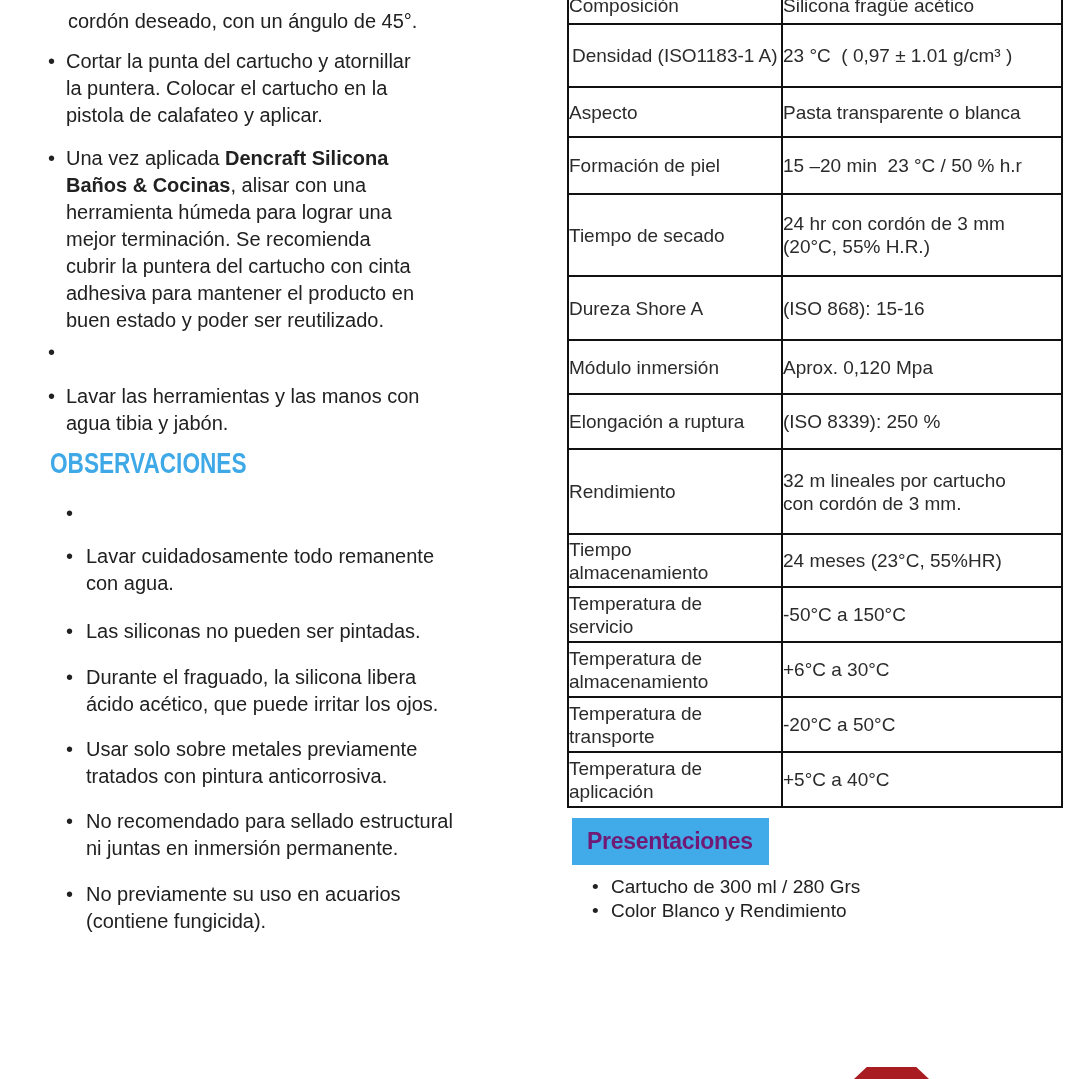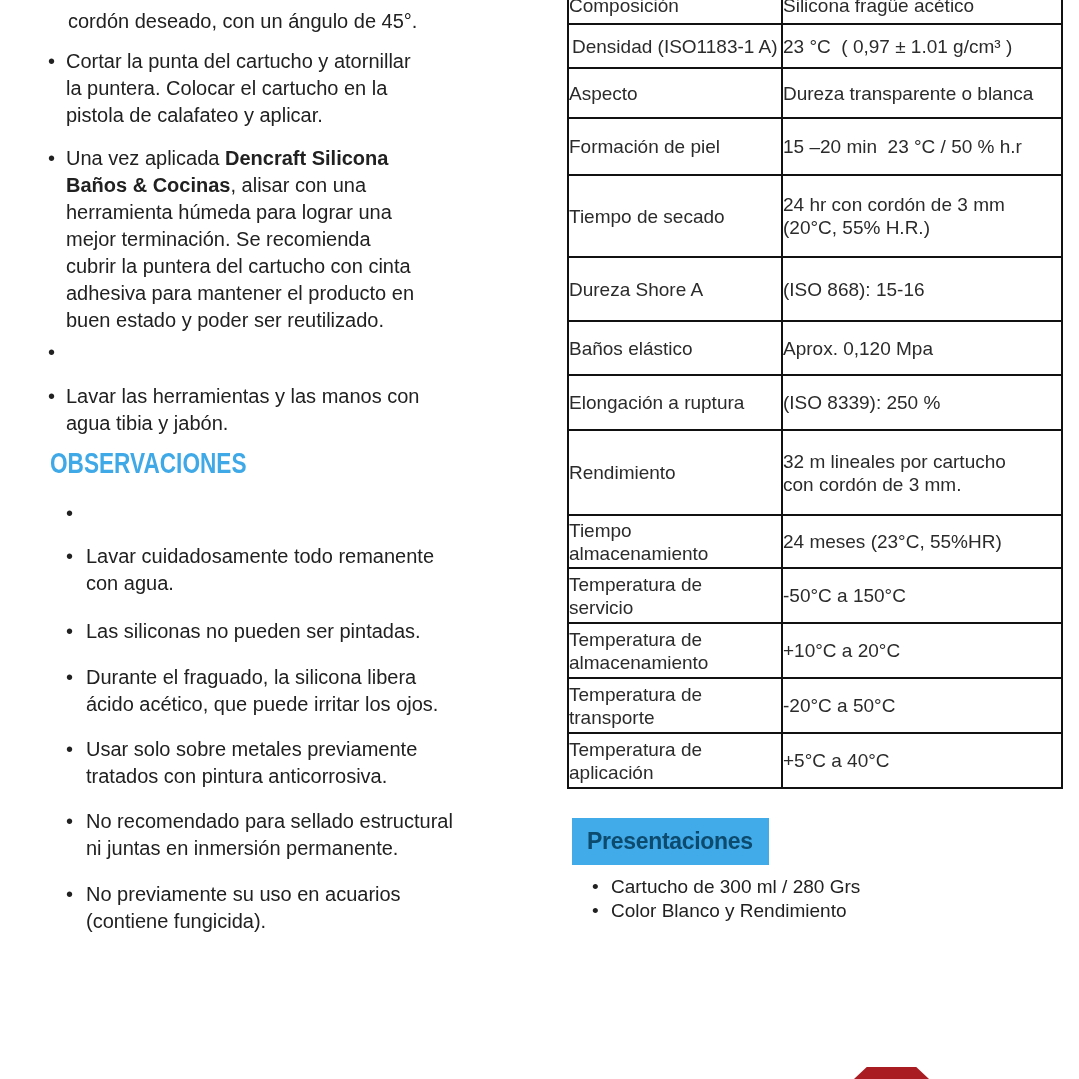--- a/index.html
+++ b/index.html
@@ -28,21 +28,21 @@
   table.props td{
     border:2px solid #111111;vertical-align:middle;
     font-size:19px;line-height:23px;white-space:pre;color:#2b2b2b;
     padding:0;
   }
   td.l{width:209px;padding-left:19px;}
   td.v{width:278px;padding-left:12px;}
   
   .pres-box{
     position:absolute;left:572px;top:818px;width:197px;height:47px;
-    background:#41AAE8;color:#0c4a6e;font-weight:700;font-size:23px;
+    background:#41AAE8;color:#701a75;font-weight:700;font-size:23px;
     line-height:47px;padding-left:15px;box-sizing:border-box;letter-spacing:-0.3px;
     white-space:pre;
   }
   .pres-list{position:absolute;left:592px;top:875px;font-size:19px;line-height:24px;}
   .pres-list .li .dot{flex:0 0 19px;}
   
   .logo-octagon{
     position:absolute;left:854px;top:1067px;width:75px;height:12px;
     background:#A91D22;
     clip-path:polygon(17% 0, 83% 0, 100% 100%, 0 100%);
@@ -119,43 +119,43 @@
   </div>
 </div>
 
 <div class="tablewrap">
   <table class="props">
     <tbody>
         <tr style="height:37px">
       <td class="l">Composición</td>
       <td class="v">Silicona fragüe acético</td>
     </tr>
-    <tr style="height:44px">
+    <tr style="height:63px">
       <td class="l" style="padding-left:3px">Densidad (ISO1183-1 A)</td>
       <td class="v">23 °C  ( 0,97 ± 1.01 g/cm³ )</td>
     </tr>
     <tr style="height:50px">
       <td class="l">Aspecto</td>
-      <td class="v">Dureza transparente o blanca</td>
+      <td class="v">Pasta transparente o blanca</td>
     </tr>
     <tr style="height:57px">
       <td class="l">Formación de piel</td>
       <td class="v">15 –20 min  23 °C / 50 % h.r</td>
     </tr>
     <tr style="height:82px">
       <td class="l">Tiempo de secado</td>
       <td class="v">24 hr con cordón de 3 mm
 (20°C, 55% H.R.)</td>
     </tr>
     <tr style="height:64px">
       <td class="l">Dureza Shore A</td>
       <td class="v">(ISO 868): 15-16</td>
     </tr>
     <tr style="height:54px">
-      <td class="l">Baños elástico</td>
+      <td class="l">Módulo inmersión</td>
       <td class="v">Aprox. 0,120 Mpa</td>
     </tr>
     <tr style="height:55px">
       <td class="l">Elongación a ruptura</td>
       <td class="v">(ISO 8339): 250 %</td>
     </tr>
     <tr style="height:85px">
       <td class="l">Rendimiento</td>
       <td class="v">32 m lineales por cartucho
 con cordón de 3 mm.</td>
@@ -166,21 +166,21 @@
       <td class="v">24 meses (23°C, 55%HR)</td>
     </tr>
     <tr style="height:55px">
       <td class="l">Temperatura de
 servicio</td>
       <td class="v">-50°C a 150°C</td>
     </tr>
     <tr style="height:55px">
       <td class="l">Temperatura de
 almacenamiento</td>
-      <td class="v">+10°C a 20°C</td>
+      <td class="v">+6°C a 30°C</td>
     </tr>
     <tr style="height:55px">
       <td class="l">Temperatura de
 transporte</td>
       <td class="v">-20°C a 50°C</td>
     </tr>
     <tr style="height:55px">
       <td class="l">Temperatura de
 aplicación</td>
       <td class="v">+5°C a 40°C</td>

